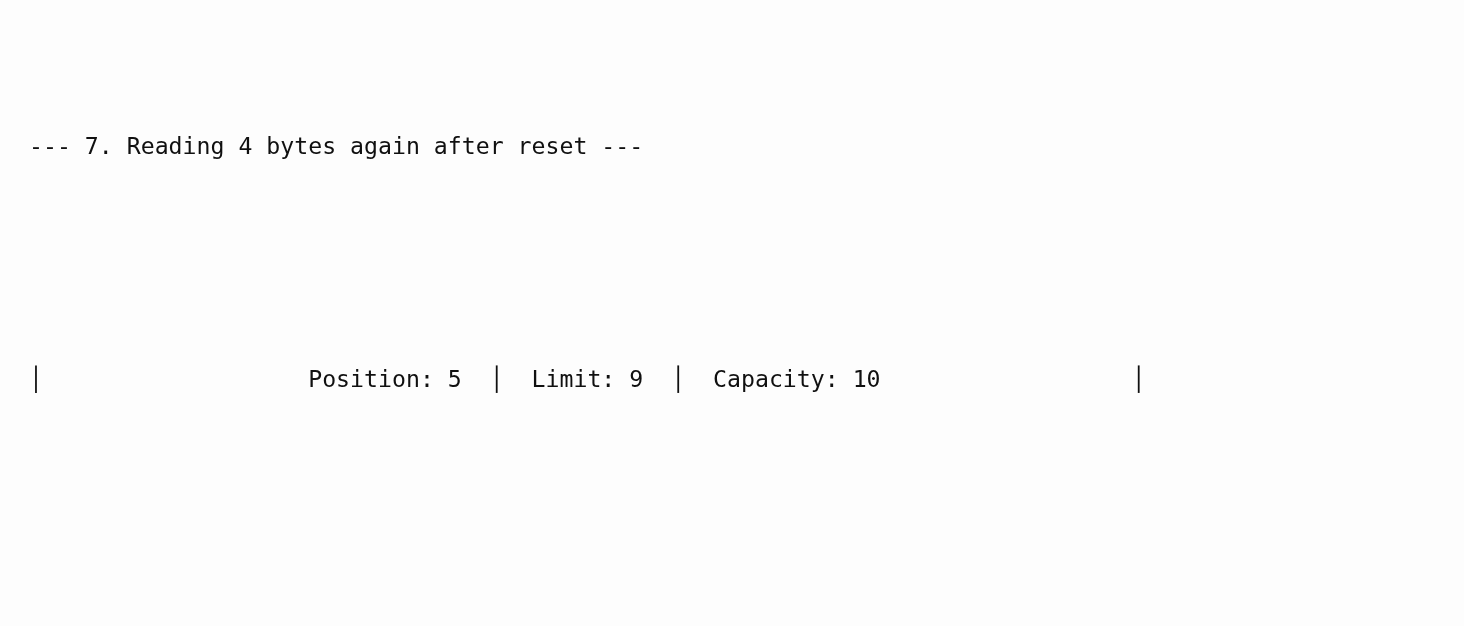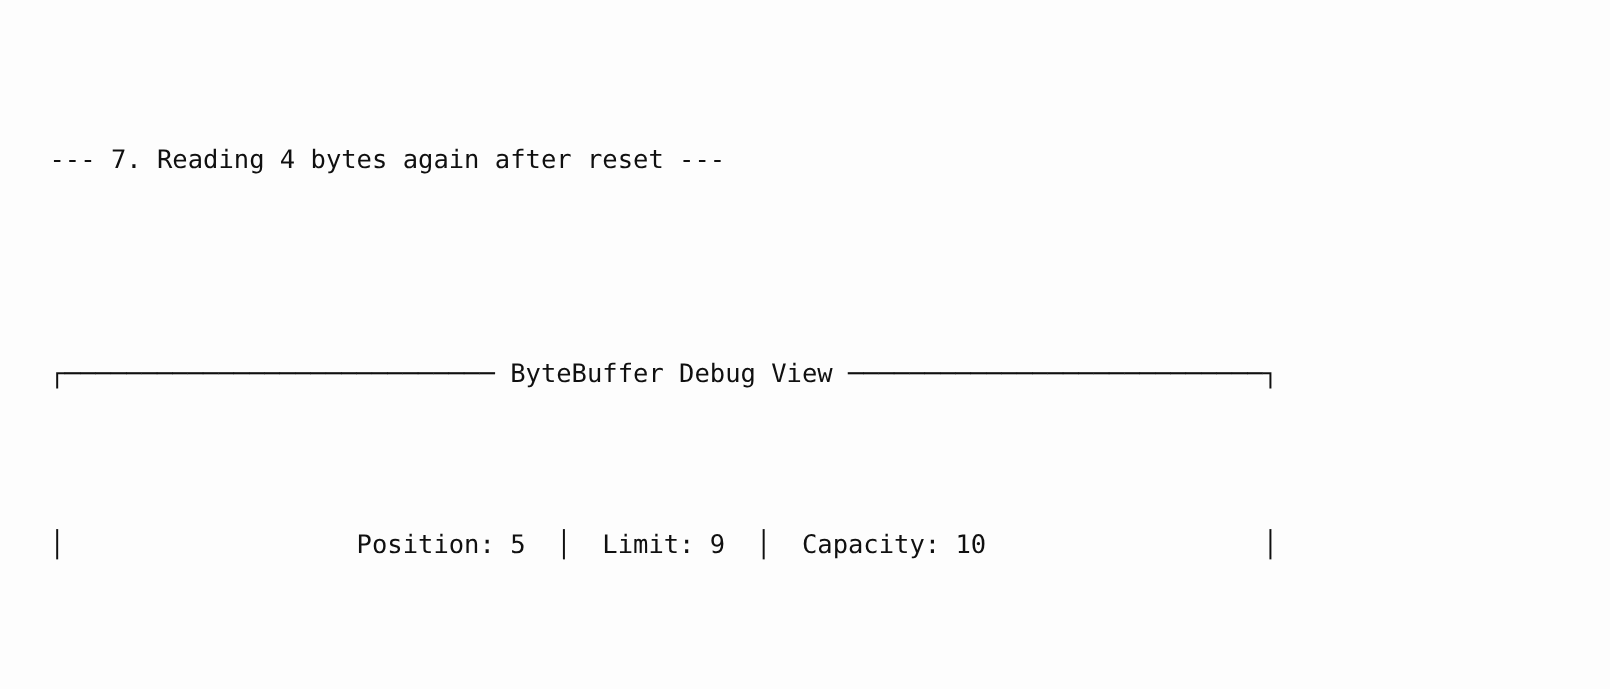--- a/index.html
+++ b/index.html
@@ -13,21 +13,20 @@
   }
   #console-output {
     position: absolute;
     left: 0;
     top: 0;
     width: 1164px;
     height: 626px;
     background: #fdfdfd;
     padding: 0;
     box-sizing: border-box;
-    margin-left: 16px;
   }
   .term {
     position: absolute;
     left: 29px;
     top: 11px;
     font-family: "DejaVu Sans Mono", "Liberation Mono", monospace;
     font-size: 23.2px;
     line-height: 38.8px;
     letter-spacing: 0px;
     color: #101010;
@@ -44,21 +43,20 @@
 </style>
 </head>
 <body>
 
 <div id="console-output">
   <div class="term">
 
     <span class="line">--- 7. Reading 4 bytes again after reset ---</span>
 
 
-    <span class="line">┌──────────────────────────── ByteBuffer Debug View ───────────────────────────┐</span>
 
     <span class="line">│                   Position: 5  │  Limit: 9  │  Capacity: 10                  │</span>
 
     
 
     
 
     
 
     

